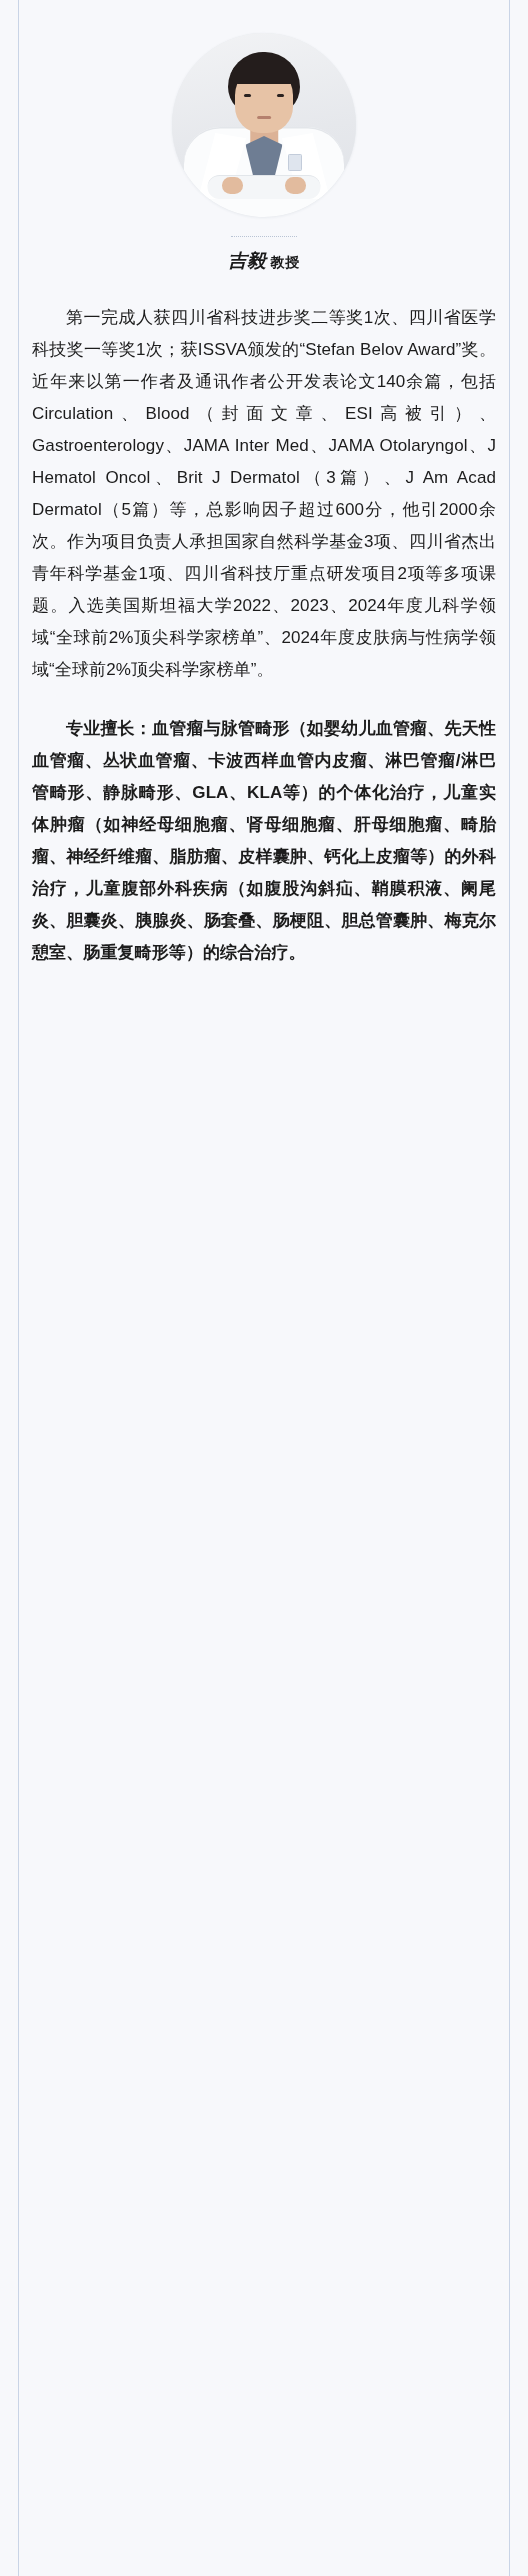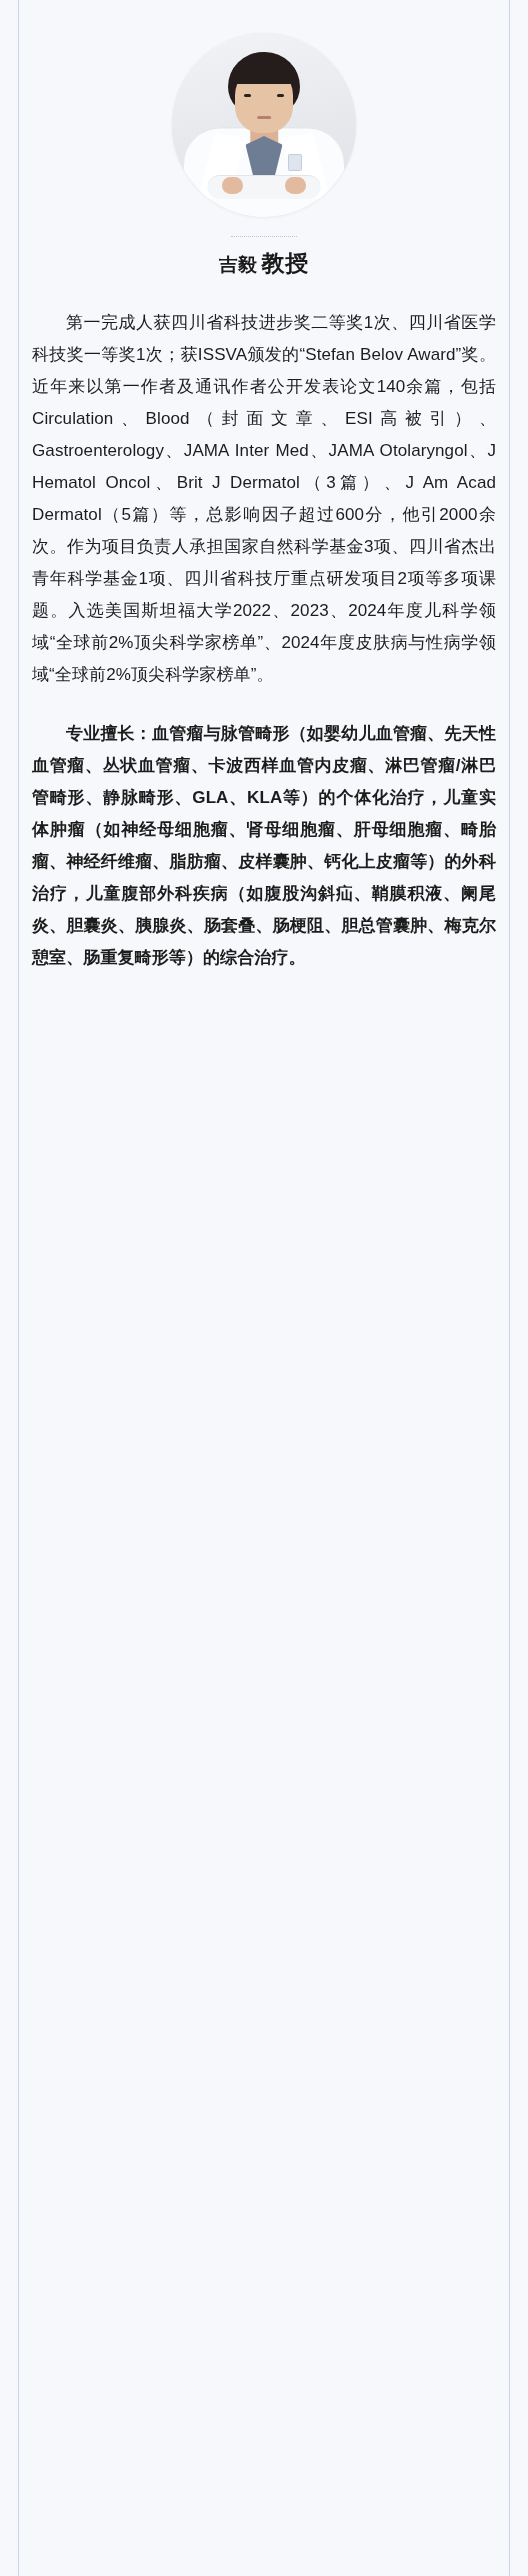--- a/index.html
+++ b/index.html
@@ -195,23 +195,24 @@
 
   .name-row {
     text-align: center;
     margin-bottom: 27.5px;
   }
   .name {
     font-size: 18.6px;
     font-weight: bold;
     color: #1a1a1a;
     letter-spacing: 0.7px;
+    font-style: italic;
   }
   .title-suffix {
-    font-size: 23px;
+    font-size: 14px;
     font-weight: bold;
     color: #1a1a1a;
     margin-left: 4px;
     letter-spacing: 0.7px;
   }
 
   .para {
     font-size: 17px;
     line-height: 32px;
     color: #1c1c1c;

